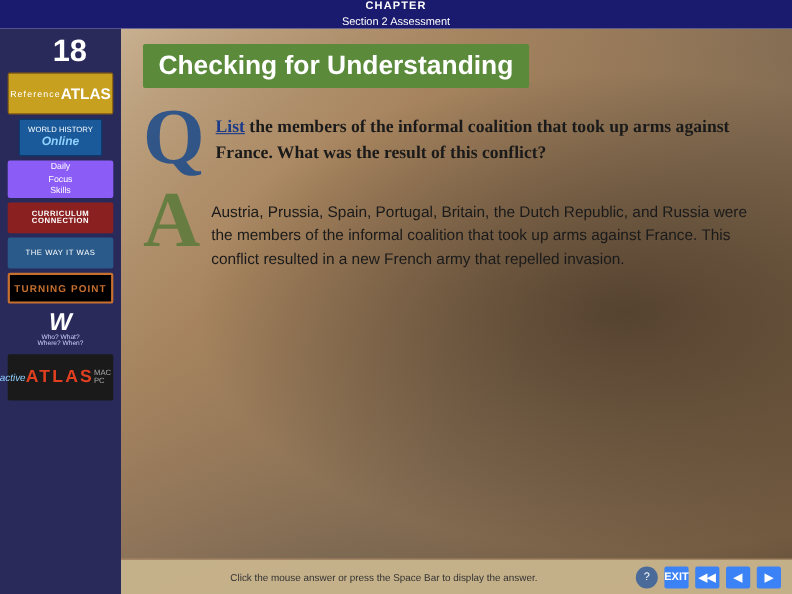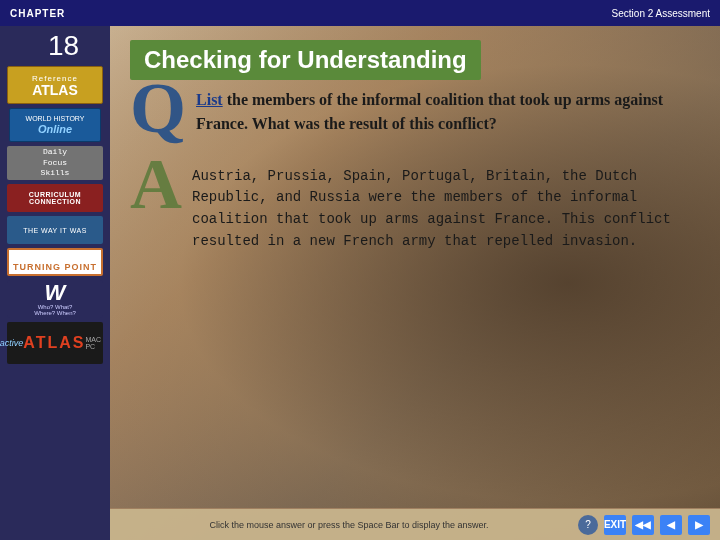--- a/index.html
+++ b/index.html
@@ -17,20 +17,21 @@
       height: 26px;
       background: #1a1a6e;
       display: flex;
       align-items: center;
       justify-content: space-between;
       padding: 0 10px;
       position: absolute;
       top: 0;
       left: 0;
       z-index: 10;
+      flex-direction: column;
     }
     .top-bar-left {
       display: flex;
       align-items: center;
       gap: 8px;
     }
     .top-bar-chapter {
       color: #ffffff;
       font-size: 10px;
       font-weight: bold;
@@ -61,21 +62,21 @@
       flex-direction: column;
       align-items: center;
       padding: 6px 4px;
       gap: 4px;
       z-index: 5;
     }
 
     .chapter-num {
       color: #ffffff;
       font-size: 28px;
-      font-weight: normal;
+      font-weight: bold;
       line-height: 1;
       margin-bottom: 2px;
       margin-left: 17px;
     }
 
     .sidebar-item {
       width: 100%;
       display: flex;
       flex-direction: column;
       align-items: center;
@@ -83,42 +84,42 @@
       border-radius: 3px;
       padding: 2px;
     }
 
     
     .atlas-box {
       background: #c8a020;
       width: 96px;
       height: 38px;
       display: flex;
-      flex-direction: column;
+      flex-direction: row;
       align-items: center;
       justify-content: center;
       border-radius: 2px;
       border: 1px solid #8a6010;
     }
     .atlas-ref {
       color: #ffffff;
       font-size: 8px;
       letter-spacing: 1px;
     }
     .atlas-text {
       color: #ffffff;
       font-size: 14px;
       font-weight: bold;
       line-height: 1;
     }
 
     
     .world-history-box {
       background: #1a5a9a;
-      width: 92px;
+      width: 76px;
       height: 34px;
       display: flex;
       flex-direction: column;
       align-items: center;
       justify-content: center;
       border-radius: 2px;
       border: 1px solid #0a3a6a;
     }
     .wh-top {
       color: #ffffff;
@@ -128,29 +129,28 @@
     }
     .wh-online {
       color: #90d0ff;
       font-size: 11px;
       font-style: italic;
       font-weight: bold;
     }
 
     
     .daily-box {
-      background: #737373;
+      background: #8b5cf6;
       width: 96px;
       height: 34px;
       display: flex;
       flex-direction: column;
       align-items: center;
       justify-content: center;
       border-radius: 2px;
-      font-family: Liberation Mono, monospace;
     }
     .daily-text {
       color: #ffffff;
       font-size: 8px;
       text-align: center;
       line-height: 1.3;
     }
 
     
     .curriculum-box {
@@ -184,26 +184,26 @@
     .theway-text {
       color: #ffffff;
       font-size: 7px;
       text-align: center;
       text-transform: uppercase;
       letter-spacing: 0.5px;
     }
 
     
     .turning-box {
-      background: #ffffff;
+      background: #000000;
       width: 96px;
       height: 28px;
       display: flex;
       align-items: center;
-      justify-content: flex-end;
+      justify-content: center;
       border-radius: 2px;
       border: 2px solid #c87030;
     }
     .turning-text {
       color: #c87030;
       font-size: 9px;
       font-weight: bold;
       text-transform: uppercase;
       letter-spacing: 1px;
     }
@@ -290,21 +290,21 @@
       padding: 14px 20px 40px 20px;
     }
 
     
     .section-heading {
       background: #5a8a3a;
       color: #ffffff;
       font-size: 24px;
       font-weight: bold;
       padding: 6px 14px;
-      margin-bottom: 0;
+      margin-bottom: 16px;
       display: inline-block;
       border-radius: 2px;
     }
 
     
     .qa-section {
       display: flex;
       margin-bottom: 18px;
       align-items: flex-start;
     }
@@ -344,21 +344,20 @@
       color: #1a3a8a;
       font-weight: bold;
       text-decoration: underline;
     }
 
     .a-text {
       font-size: 14px;
       color: #1a1a1a;
       line-height: 1.55;
       padding-top: 10px;
-      font-family: Liberation Mono, monospace;
     }
 
     
     .bottom-bar {
       position: absolute;
       bottom: 0;
       left: 110px;
       width: 610px;
       height: 32px;
       background: rgba(200,180,140,0.95);

